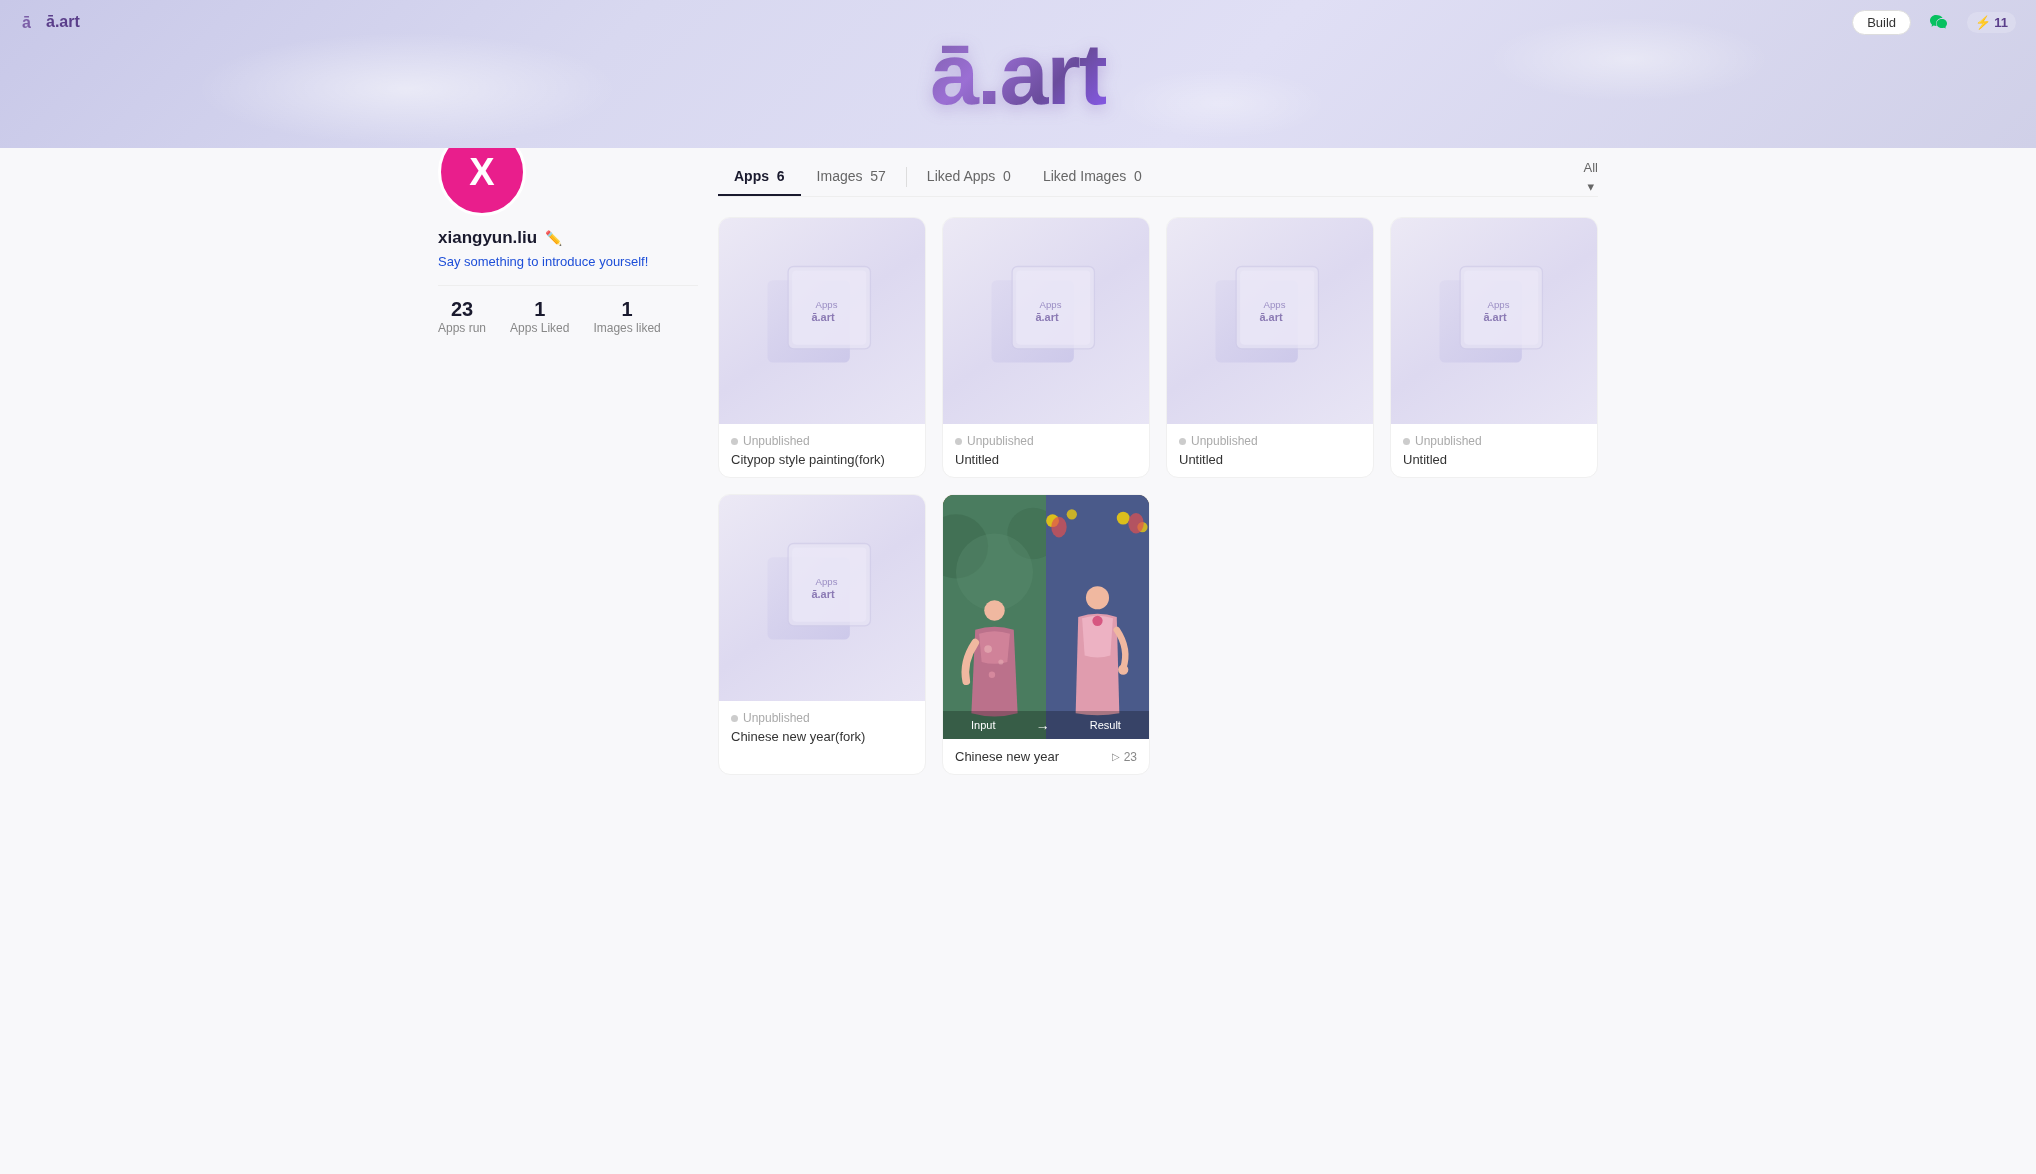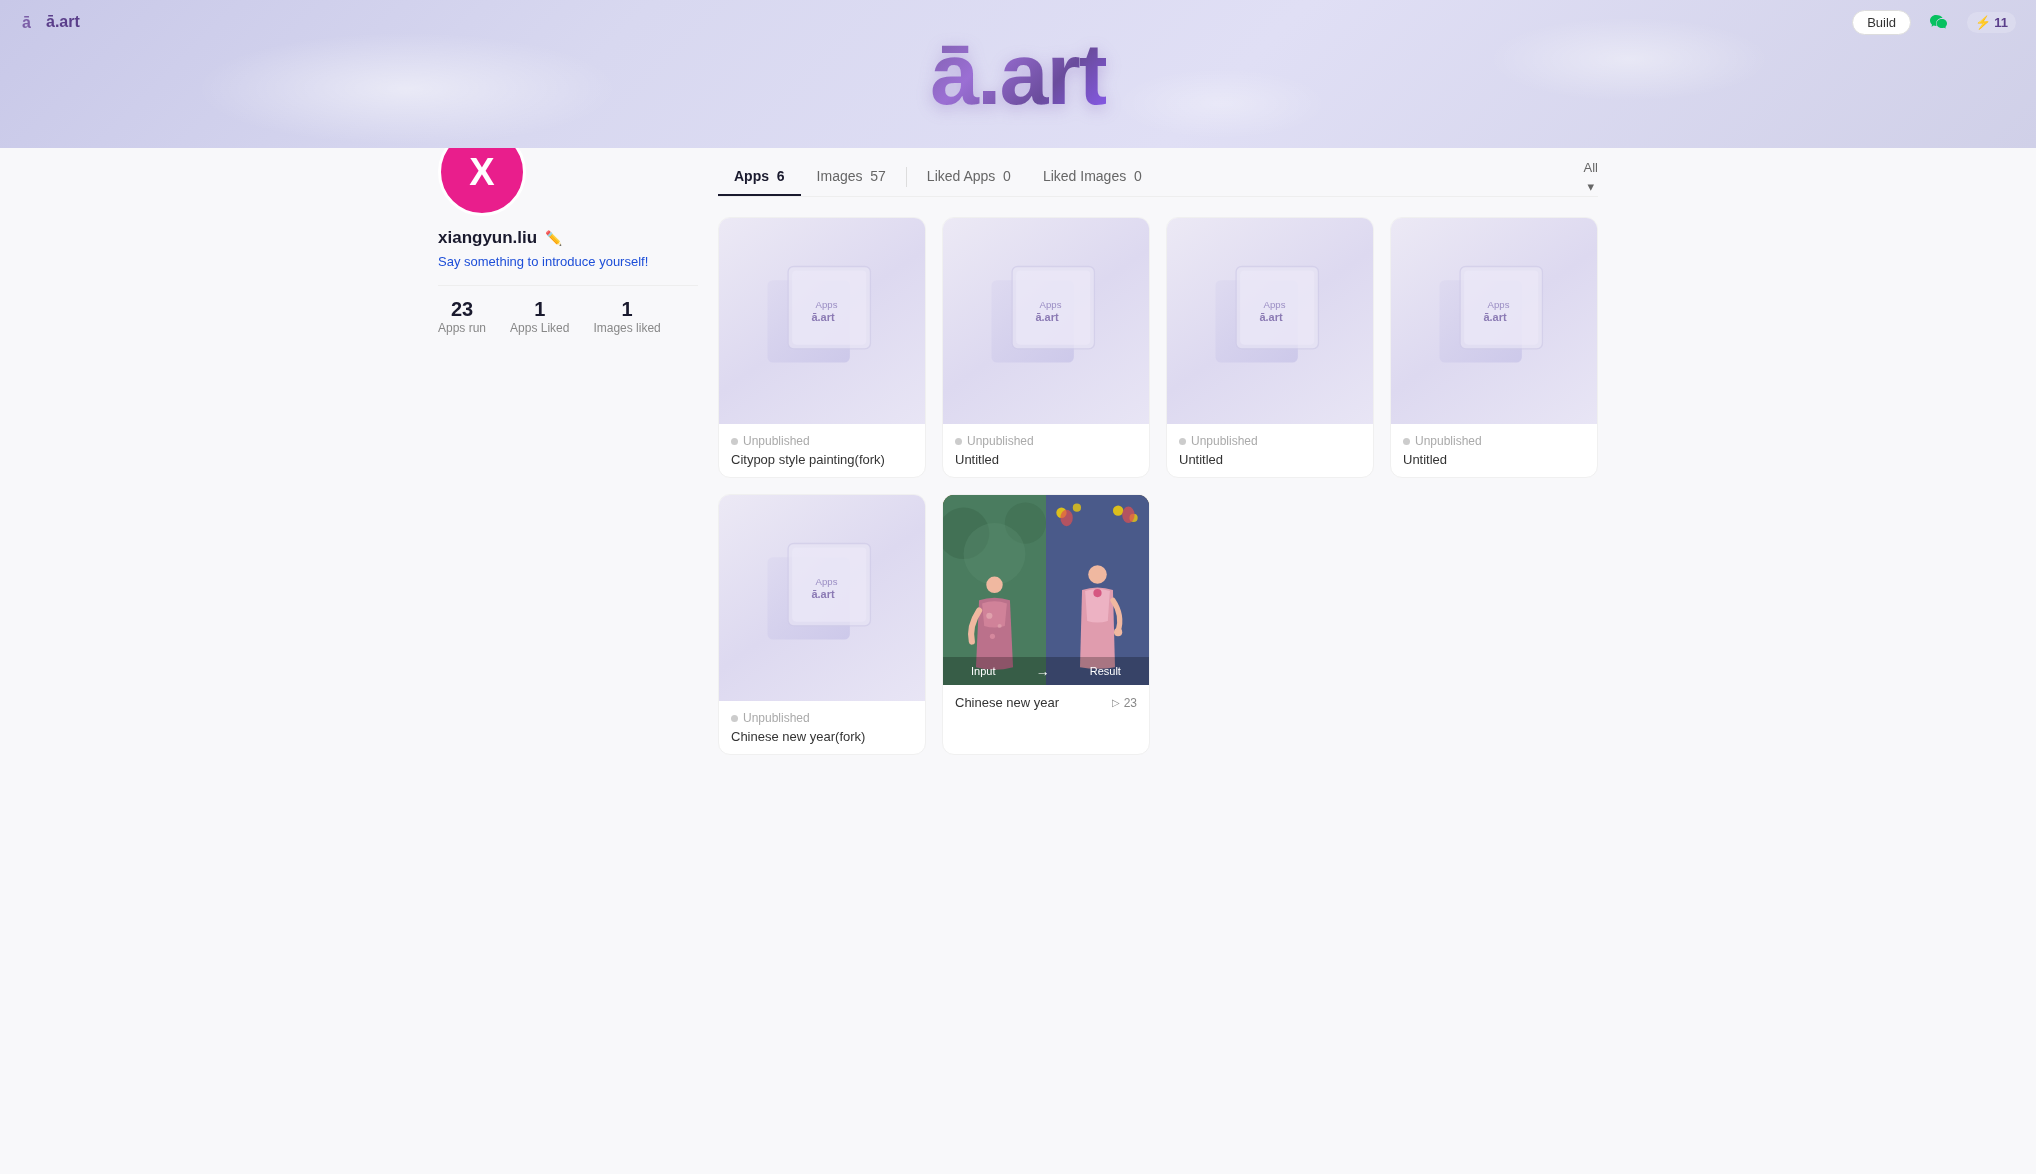--- a/index.html
+++ b/index.html
@@ -486,21 +486,21 @@
           <div class="app-card-footer">
             <div class="app-status">
               <span class="status-dot"></span>
               <span>Unpublished</span>
             </div>
             <div class="app-name">Chinese new year(fork)</div>
           </div>
         </div>
 
         <div class="app-card">
-          <div class="app-card-preview image-preview" style="height: 190px; position: relative; background: #a16207;">
+          <div class="app-card-preview image-preview" style="height: 244px; position: relative; background: #a16207;">
 
             <div style="position:absolute; left:0; top:0; width:50%; height:100%; overflow:hidden; background: linear-gradient(160deg, #3d6b4f 0%, #4a7c5f 40%, #6a9c7f 80%, #7aac8f 100%);">
               
               <svg width="100%" height="100%" viewBox="0 0 100 190" preserveAspectRatio="xMidYMid slice">
 
                 <rect width="100" height="190" fill="#4a7c5f"></rect>
                 <circle cx="20" cy="40" r="25" fill="#3d6b4f" opacity="0.6"></circle>
                 <circle cx="80" cy="30" r="20" fill="#3d6b4f" opacity="0.5"></circle>
                 <circle cx="50" cy="60" r="30" fill="#5a8c6f" opacity="0.4"></circle>
 

